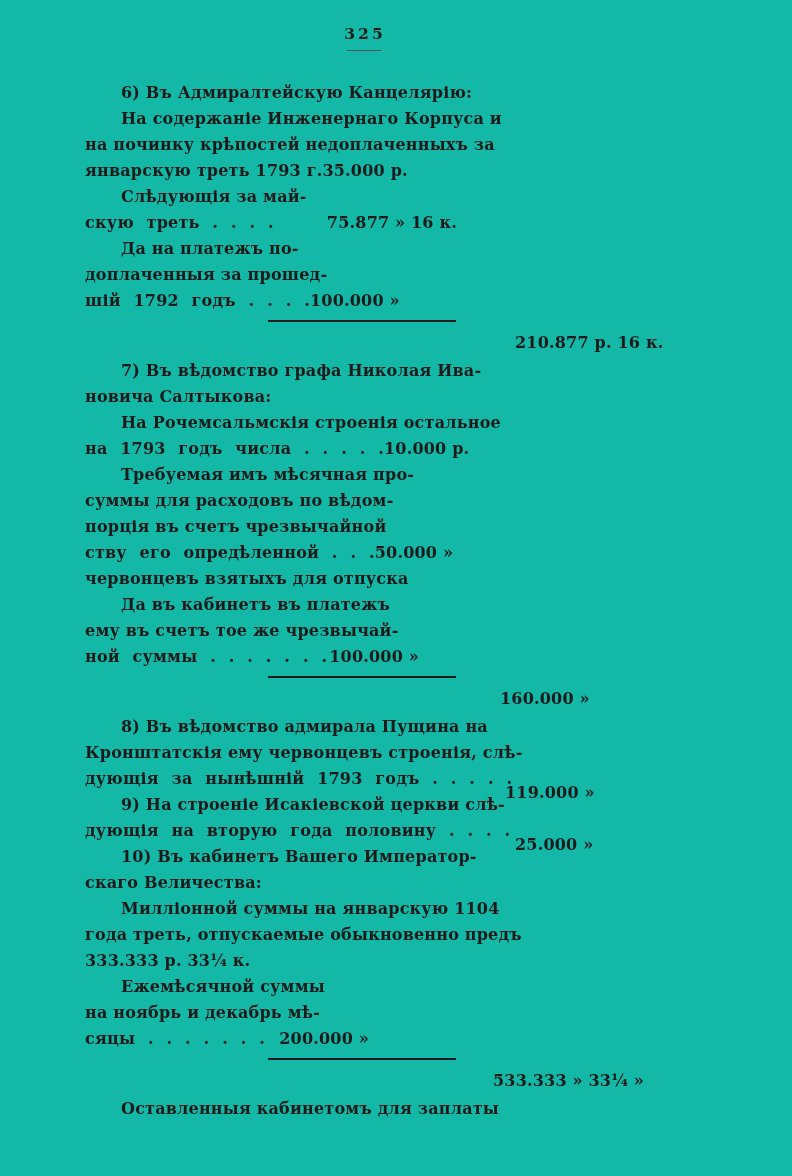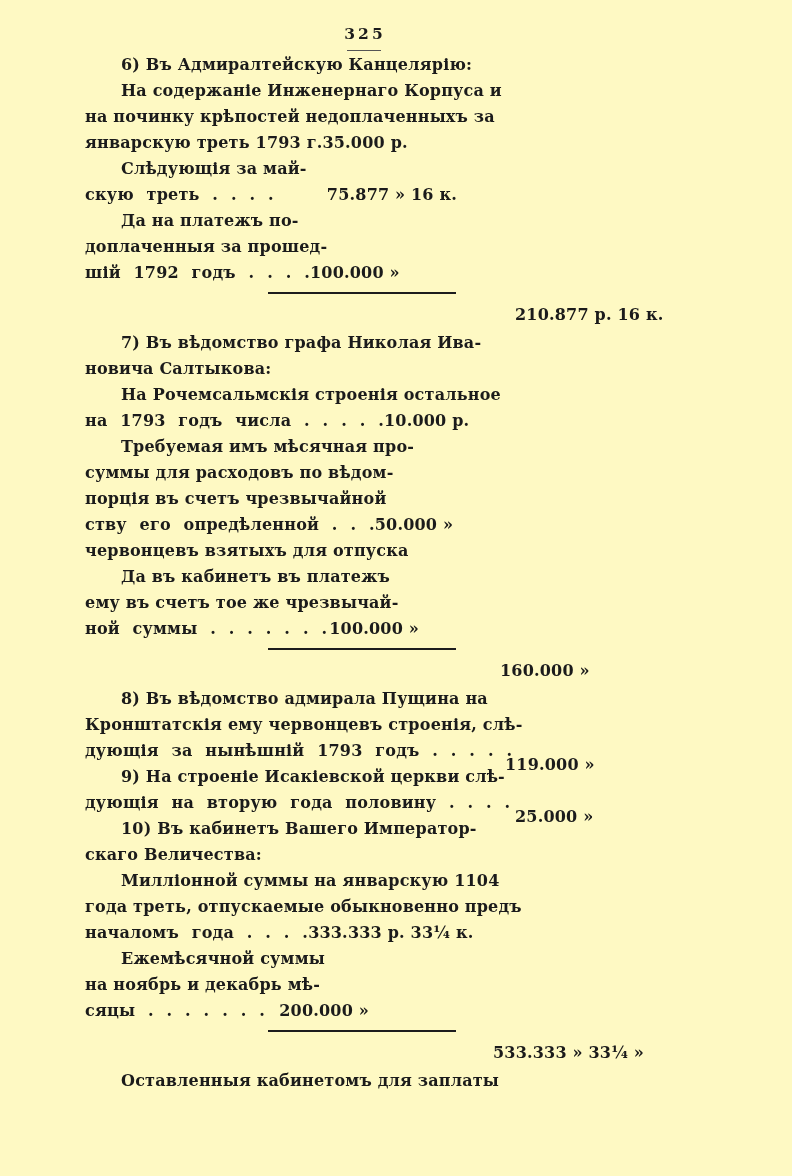--- a/index.html
+++ b/index.html
@@ -1,36 +1,36 @@
 <!DOCTYPE html>
 <html><head>
 <meta charset="utf-8">
 <style>
   html,body{margin:0;padding:0;background:#888;}
   .sheet{
     position:relative;
     width:792px;height:1176px;
     margin:0 auto;
-    background:#fef9c3;
+    background:#14b8a6;
     font-family:"DejaVu Serif", serif;
     font-weight:700;
     color:#1b1b1b;
     font-size:16px;
     letter-spacing:0.2px;
     overflow:hidden;
   }
   .pagenum{
     position:absolute;top:24px;left:0;width:730px;
     text-align:center;font-size:15.5px;letter-spacing:3px;
   }
   .pagenum-rule{
     position:absolute;top:50px;left:347px;width:34px;
     border-top:1.5px solid #555;
   }
-  .ledger{position:absolute;left:85px;top:52px;width:610px;}
+  .ledger{position:absolute;left:85px;top:80px;width:610px;}
   .row{position:relative;height:26px;line-height:26px;white-space:nowrap;}
   .ind{text-indent:36px;}
   .j{text-align:justify;text-align-last:justify;}
   .full{width:378px;}
   .m227{width:227px}
   .m256{width:256px}
   .m260{width:260px}
   .m216{width:216px}
   .fx{display:flex;justify-content:space-between;}
   .w300{width:300px}.w372{width:372px}.w306{width:306px}.w330{width:330px}
@@ -117,21 +117,20 @@
     <div class="row ind j full">9) На строеніе Исакіевской церкви слѣ-</div>
     <div class="row">
       <div class="t full j dots">дующія на вторую года половину . . . .</div>
       <span class="ra ra26">25.000 »</span>
     </div>
     <div class="row ind j full">10) Въ кабинетъ Вашего Император-</div>
     <div class="row">скаго Величества:</div>
     <div class="row ind j full">Милліонной суммы на январскую 1104</div>
     <div class="row j full">года треть, отпускаемые обыкновенно предъ</div>
     <div class="row fx w376">
-      <span class="t dots">началомъ года . . . .</span>
       <span class="a">333.333 р. 33¼ к.</span>
     </div>
     <div class="row ind">Ежемѣсячной суммы</div>
     <div class="row j m216">на ноябрь и декабрь мѣ-</div>
     <div class="row fx w284">
       <span class="t dots">сяцы . . . . . . .</span>
       <span class="a">200.000 »</span>
     </div>
 
     <div class="rule-row">

